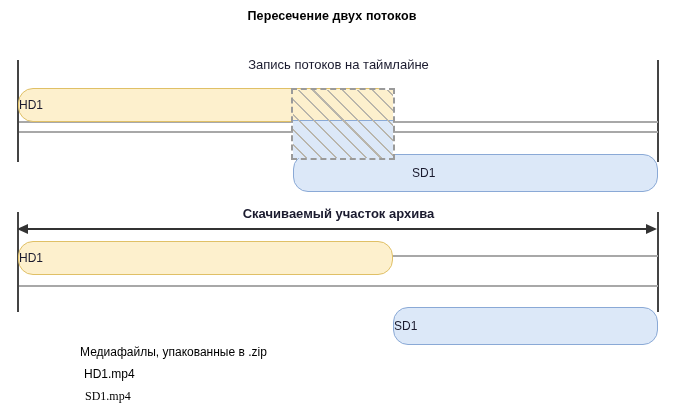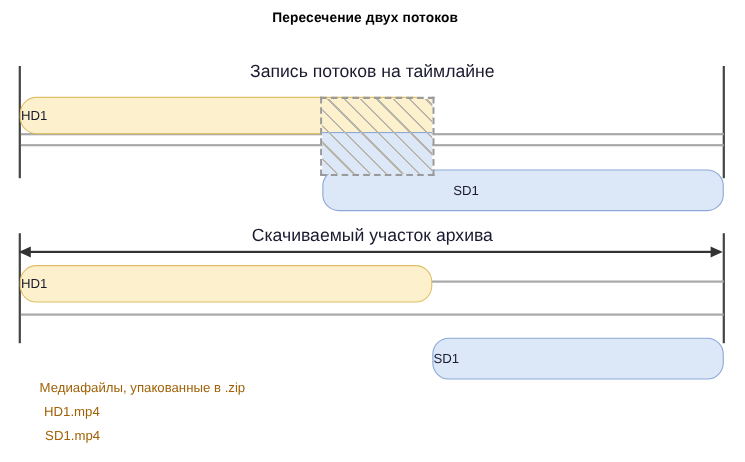--- a/index.html
+++ b/index.html
@@ -33,25 +33,25 @@
     font-size: 12.5px;
     font-weight: bold;
     color: #000000;
     letter-spacing: 0.1px;
   }
   .subtitle {
     position: absolute;
     left: 0;
     width: 677px;
     text-align: center;
-    font-size: 16px;
+    font-size: 13px;
     color: #1a1a2e;
   }
   #sub1 { top: 57px; }
-  #sub2 { top: 206px; }
+  #sub2 { top: 206px; font-weight: bold; }
 
   
   .vrule {
     position: absolute;
     width: 2px;
     background: #444444;
   }
 
   
   .track {
@@ -128,26 +128,27 @@
     border-top: 5px solid transparent;
     border-bottom: 5px solid transparent;
   }
   .arrow-head.left  { border-right: 11px solid #333333; }
   .arrow-head.right { border-left: 11px solid #333333; }
 
   
   .foot {
     position: absolute;
     font-size: 12px;
-    color: #a16207;
+    color: #000000;
     white-space: nowrap;
+    margin-left: 44px;
   }
   #foot0 { left: 36px; top: 345px; }
   #foot1 { left: 40px; top: 367px; }
-  #foot2 { left: 41px; top: 389px; }
+  #foot2 { left: 41px; top: 389px; font-family: Liberation Serif, serif; }
 </style>
 </head>
 <body>
 
 <div class="canvas">
 
   <div class="title" id="title">Пересечение двух потоков</div>
 
   <div class="subtitle" id="sub1">Запись потоков на таймлайне</div>
 

